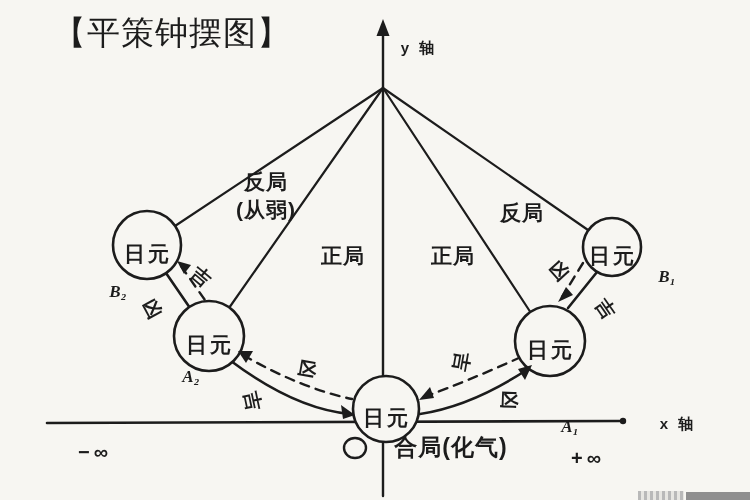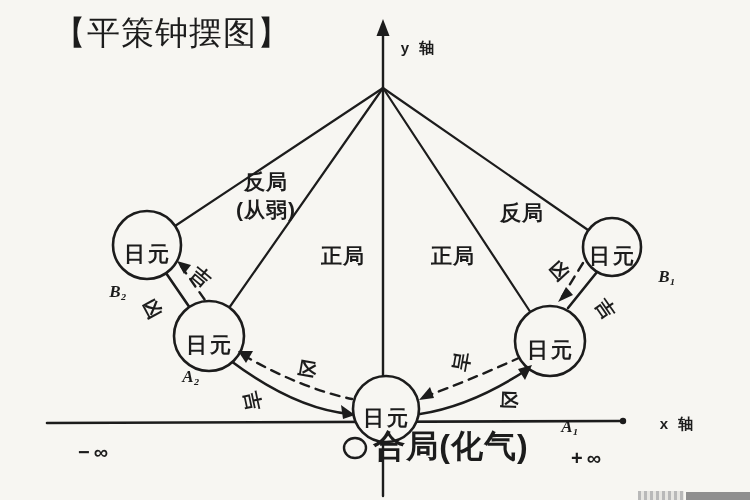--- a/index.html
+++ b/index.html
@@ -115,17 +115,17 @@
 
   <div class="rot" style="left:152px;top:309px;--r:62deg;">凶</div>
   <div class="rot" style="left:201px;top:277px;--r:40deg;">吉</div>
   <div class="rot" style="left:307px;top:369px;--r:100deg;">凶</div>
   <div class="rot" style="left:252px;top:401px;--r:78deg;">吉</div>
   <div class="rot" style="left:461px;top:362px;--r:100deg;">吉</div>
   <div class="rot" style="left:509px;top:400px;--r:92deg;">凶</div>
   <div class="rot" style="left:559px;top:271px;--r:48deg;">凶</div>
   <div class="rot" style="left:605px;top:309px;--r:55deg;">吉</div>
 
-  <div class="lab" style="left:451px;top:447px;font-size:32px;font-weight:bold;letter-spacing:1px;">合局(化气)</div>
+  <div class="lab" style="left:451px;top:447px;font-size:23px;font-weight:bold;letter-spacing:1px;">合局(化气)</div>
 
   <div class="smudge"></div>
   <div class="graybar"></div>
 </div>
 
 </body></html>

